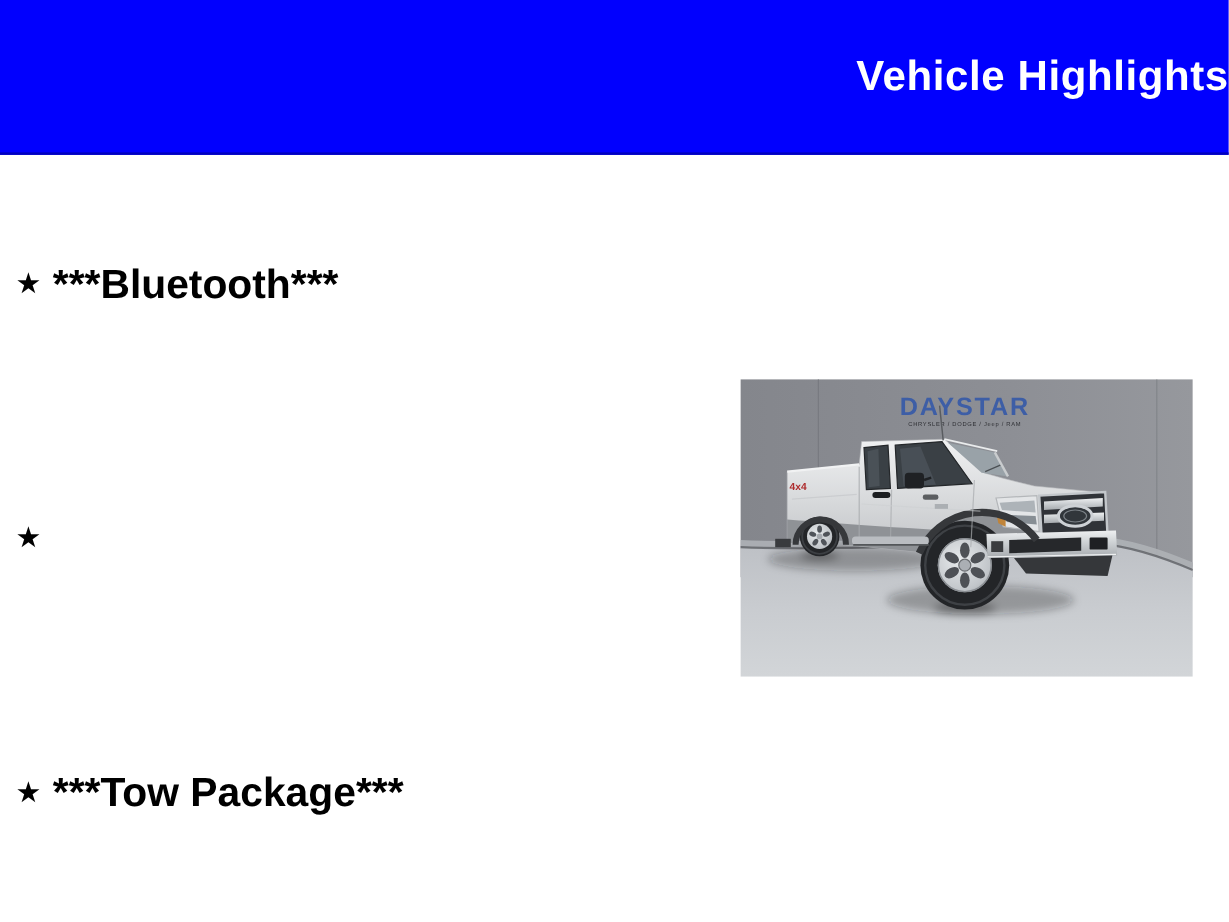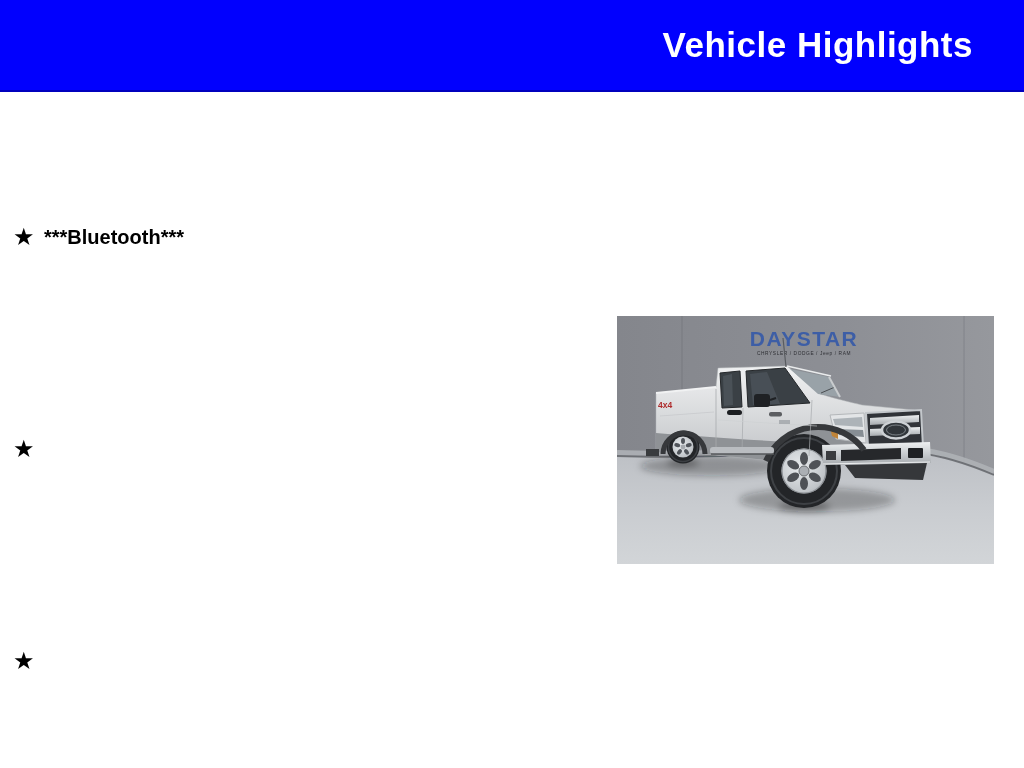--- a/index.html
+++ b/index.html
@@ -1,40 +1,40 @@
 <!DOCTYPE html>
 <html><head>
 <meta charset="utf-8">
 <style>
   html,body{margin:0;padding:0;}
   body{
     width:1024px;height:768px;position:relative;overflow:hidden;
     background:#ffffff;font-family:"Liberation Sans",sans-serif;
   }
   .header{
-    position:absolute;top:0;left:0;width:1024px;height:92px;
+    position:absolute;top:0;left:0;width:1024px;height:129px;
     background:#0100fe;border-bottom:2px solid #0000bd;
     display:flex;align-items:center;justify-content:flex-end;
-    padding-right:51px;box-sizing:border-box;
+    box-sizing:border-box;
   }
   .title{
     margin:0;color:#ffffff;font-size:35px;font-weight:bold;letter-spacing:.5px;
   }
   .highlights{list-style:none;margin:0;padding:0;}
   .item{
     position:absolute;left:13px;height:34px;display:flex;align-items:center;
   }
   .item.i0{top:220px}
   .item.i1{top:432px}
   .item.i2{top:644px}
   .star{
     width:31px;font-size:24px;color:#000;line-height:1;flex:0 0 auto;
   }
   .label{
-    font-size:20px;font-weight:bold;color:#000;white-space:nowrap;
+    font-size:34px;font-weight:bold;color:#000;white-space:nowrap;
   }
   .photo{
     position:absolute;left:617px;top:316px;width:377px;height:248px;margin:0;
   }
   .photo svg{display:block;width:377px;height:248px;}
   .photo text{font-family:"Liberation Sans",sans-serif;}
 </style>
 </head>
 <body>
 
@@ -45,20 +45,21 @@
 <ul class="highlights">
   <li class="item i0">
     <span class="star">★</span>
     <span class="label">***Bluetooth***</span>
   </li>
   <li class="item i1">
     <span class="star">★</span>
   </li>
   <li class="item i2">
     <span class="star">★</span>
+    <span class="label">***Tow Package***</span>
   </li>
 </ul>
 
 <figure class="photo">
   <svg viewBox="0 0 377 248" aria-hidden="true">
     <defs>
       <linearGradient id="wallGrad" x1="0" y1="0" x2="1" y2="0">
         <stop offset="0" stop-color="#84868c"></stop>
         <stop offset="0.6" stop-color="#8d8f95"></stop>
         <stop offset="1" stop-color="#96989d"></stop>

